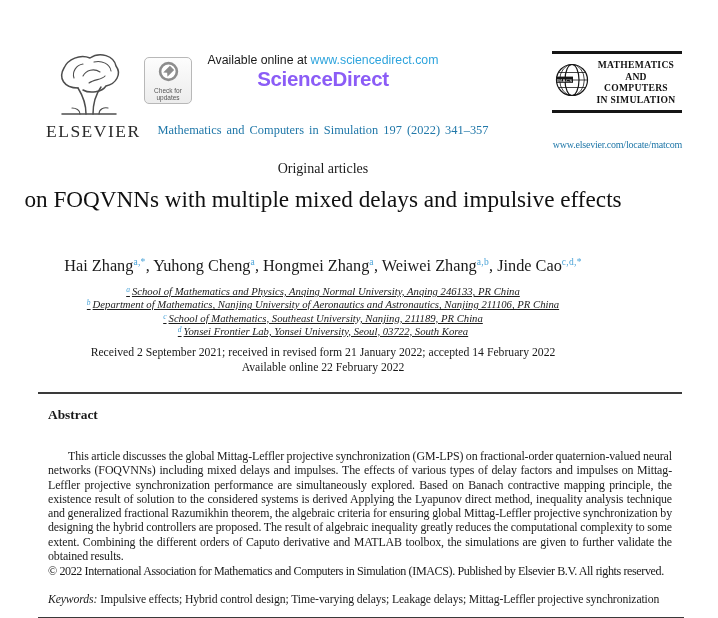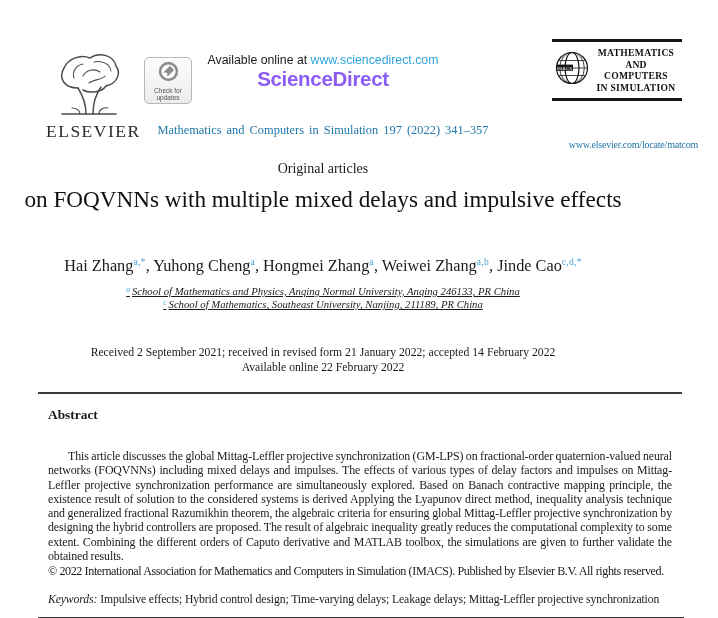--- a/index.html
+++ b/index.html
@@ -28,25 +28,25 @@
     font-family:"Liberation Sans", sans-serif;
     cursor:pointer;
   }
   .check-badge-text { font-size:6.5px; line-height:7px; color:#555; margin-top:1px; }
 
   .avail-line { top:53px; font-family:"Liberation Sans", sans-serif; font-size:12.3px; color:#1a1a1a; }
   .link-light { color:#2ea4dd; }
   .sd-brand { top:67px; font-family:"Liberation Sans", sans-serif; font-weight:bold; font-size:20.5px; letter-spacing:-0.3px; color:#8b5cf6; }
   .citation { top:123px; font-size:12.4px; color:#2178a9; word-spacing:2px; }
 
-  .journal-box { left:552px; top:39px; width:130px; }
+  .journal-box { left:552px; top:51px; width:130px; }
   .jb-rule { height:2px; border-top:2px solid #161616; border-bottom:1px solid #161616; }
   .jb-content { display:flex; align-items:center; gap:2px; padding:5px 2px; }
   .jb-text { flex:1; text-align:center; font-weight:bold; font-size:9.6px; line-height:11.5px; letter-spacing:0.3px; color:#111; text-transform:uppercase; }
-  .locate-url { left:561px; top:139px; width:145px; text-align:center; font-size:10px; letter-spacing:-0.2px; color:#2178a9; }
+  .locate-url { left:545px; top:139px; width:145px; text-align:center; font-size:10px; letter-spacing:-0.2px; color:#2178a9; }
 
   
   .section-label { top:161px; font-size:14px; }
   .article-title { top:185px; font-size:23.2px; line-height:28.5px; color:#101010; }
   .authors { top:256px; font-size:16.3px; }
   .authors sup { font-size:9.5px; color:#4aa3d8; vertical-align:6px; letter-spacing:0.3px; }
   .affiliations { top:284px; font-size:10.7px; font-style:italic; line-height:12.3px;text-decoration:underline; }
   .affiliations sup { font-size:7.5px; color:#4aa3d8; vertical-align:3px; margin-right:2px; }
   .history { top:346px; font-size:11.7px; line-height:14.8px; }
 
@@ -139,21 +139,23 @@
   <div class="abs center article-title">
     <div>on FOQVNNs with multiple mixed delays and impulsive effects</div>
   </div>
 
   <div class="abs center authors">
     <span><span>Hai Zhang</span><sup>a,*</sup><span>, </span></span><span><span>Yuhong Cheng</span><sup>a</sup><span>, </span></span><span><span>Hongmei Zhang</span><sup>a</sup><span>, </span></span><span><span>Weiwei Zhang</span><sup>a,b</sup><span>, </span></span><span><span>Jinde Cao</span><sup>c,d,*</sup><span></span></span>
   </div>
 
   <div class="abs center affiliations">
     <div><sup>a</sup><span>School of Mathematics and Physics, Anqing Normal University, Anqing 246133, PR China</span></div>
+    <div><sup>b</sup><span>Department of Mathematics, Nanjing University of Aeronautics and Astronautics, Nanjing 211106, PR China</span></div>
     <div><sup>c</sup><span>School of Mathematics, Southeast University, Nanjing, 211189, PR China</span></div>
+    <div><sup>d</sup><span>Yonsei Frontier Lab, Yonsei University, Seoul, 03722, South Korea</span></div>
   </div>
 
   <div class="abs center history">
     <div>Received 2 September 2021; received in revised form 21 January 2022; accepted 14 February 2022</div>
     <div>Available online 22 February 2022</div>
   </div>
 
   <div class="abs rule rule-top"></div>
 
   <div class="abs lower">

